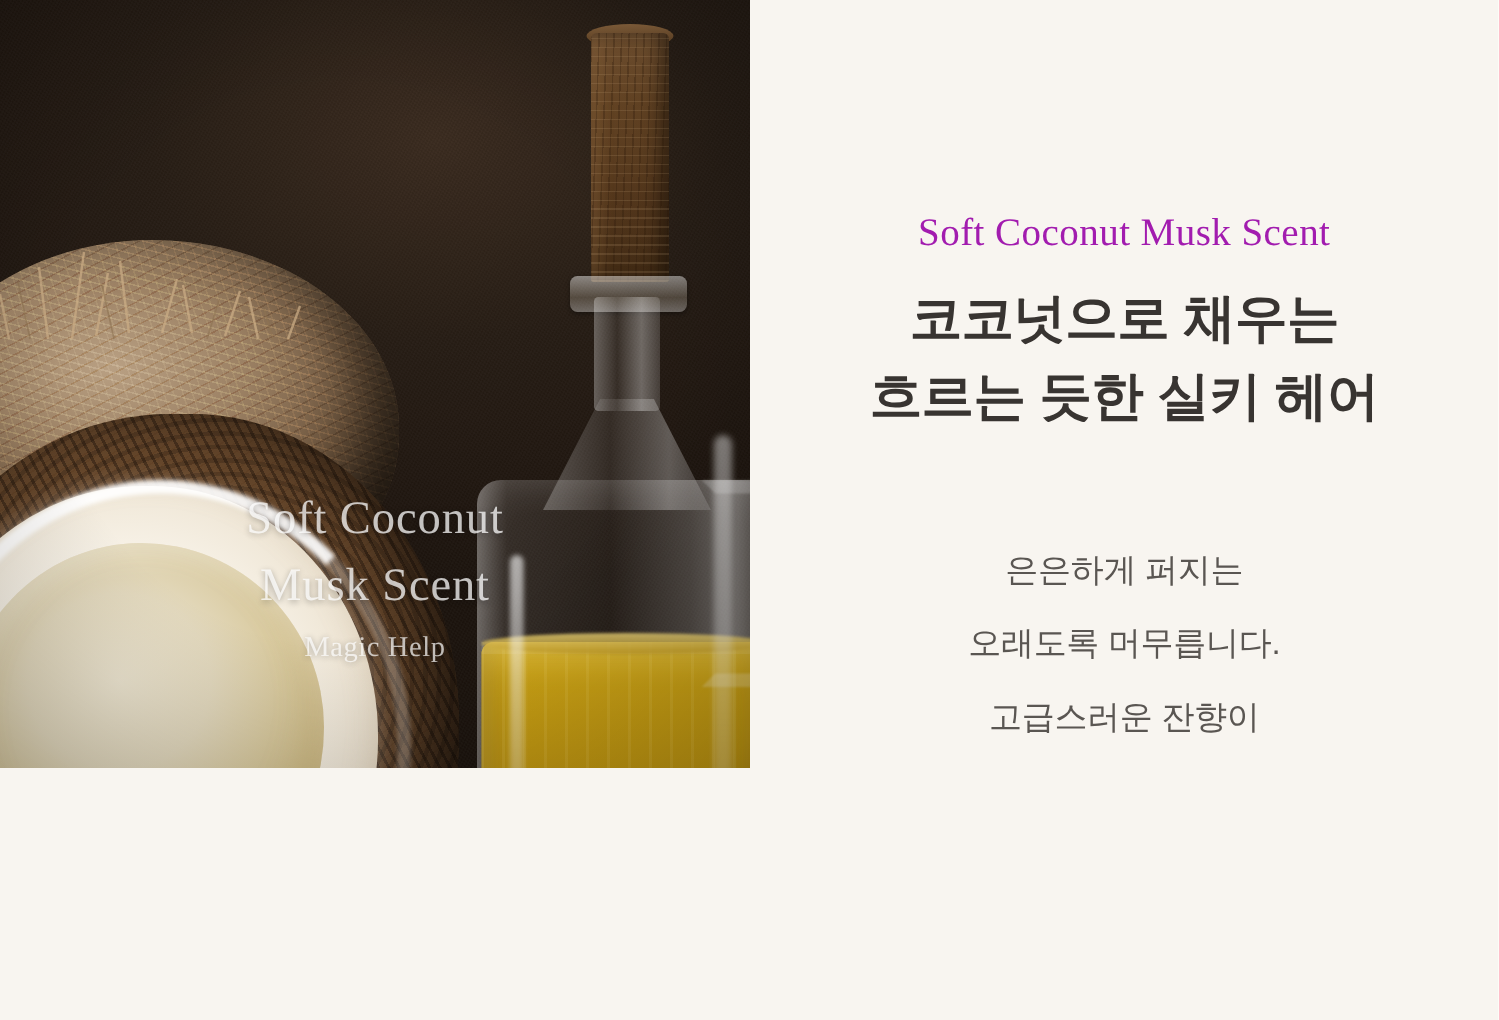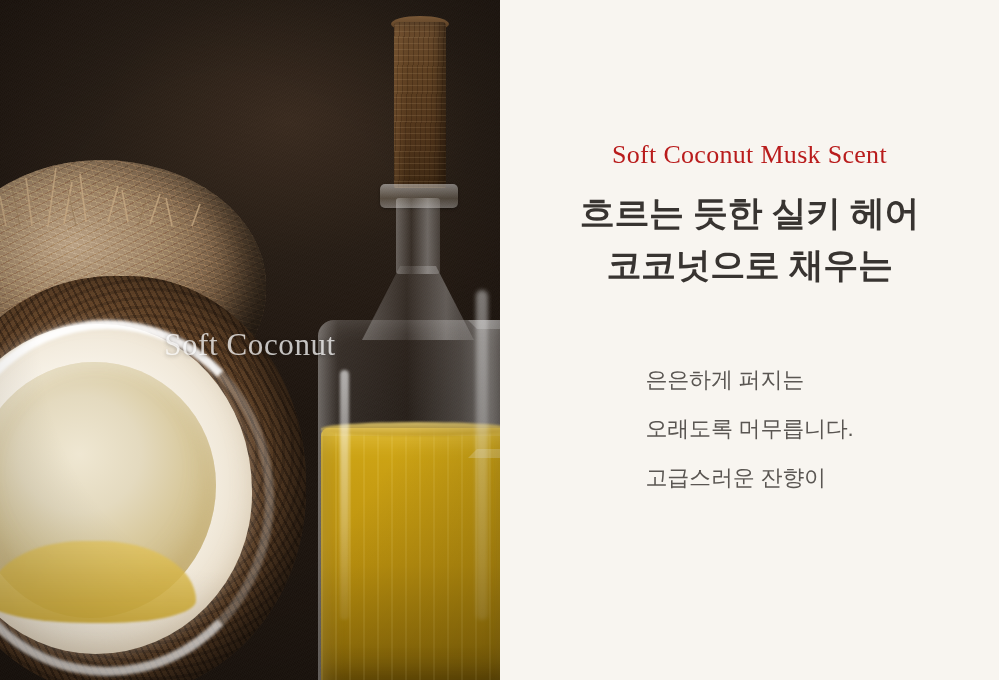--- a/index.html
+++ b/index.html
@@ -18,21 +18,21 @@
     height: 680px;
     overflow: hidden;
     background: #F8F5F0;
     display: flex;
   }
 
   
   .photo-panel {
     position: relative;
     width: 500px;
-    height: 680px;
+    height: 512px;
     overflow: hidden;
     background: #231A14;
     flex: 0 0 500px;
   }
 
   
   .backdrop {
     position: absolute;
     inset: 0;
     background:
@@ -323,39 +323,39 @@
     display: flex;
     flex-direction: column;
     align-items: center;
   }
 
   .eyebrow {
     margin-top: 139px;
     font-family: "Liberation Serif", serif;
     font-size: 26px;
     line-height: 32px;
-    color: #b91c1c;
+    color: #a21caf;
     letter-spacing: .3px;
     white-space: nowrap;
   }
 
   .headline {
     margin-top: 16px;
     text-align: center;
     color: #383431;
     font-size: 35px;
     line-height: 52px;
     font-weight: 700;
     letter-spacing: -0.4px;
     white-space: nowrap;
   }
 
   .body-copy {
     margin-top: 64px;
-    text-align: left;
+    text-align: center;
     color: #5a5652;
     font-size: 22px;
     line-height: 49px;
     font-weight: 400;
     letter-spacing: -0.2px;
     white-space: nowrap;
   }
 </style>
 </head>
 <body>
@@ -406,30 +406,32 @@
       <div class="oil-surface"></div>
       <div class="glass-handle"></div>
       <div class="glass-highlight-a"></div>
       <div class="glass-highlight-b"></div>
     </div>
 
     <div class="photo-vignette"></div>
 
     <div class="watermark">
       <div class="wm-line1">Soft Coconut</div>
+      <div class="wm-line2">Musk Scent</div>
+      <div class="wm-line3">Magic Help</div>
     </div>
   </div>
 
   <div class="text-panel">
 
     <div class="eyebrow">Soft Coconut Musk Scent</div>
 
     <div class="headline">
+      <div>코코넛으로 채우는</div>
       <div>흐르는 듯한 실키 헤어</div>
-      <div>코코넛으로 채우는</div>
     </div>
 
     <div class="body-copy">
       <div>은은하게 퍼지는</div>
       <div>오래도록 머무릅니다.</div>
       <div>고급스러운 잔향이</div>
     </div>
 
   </div>
 

